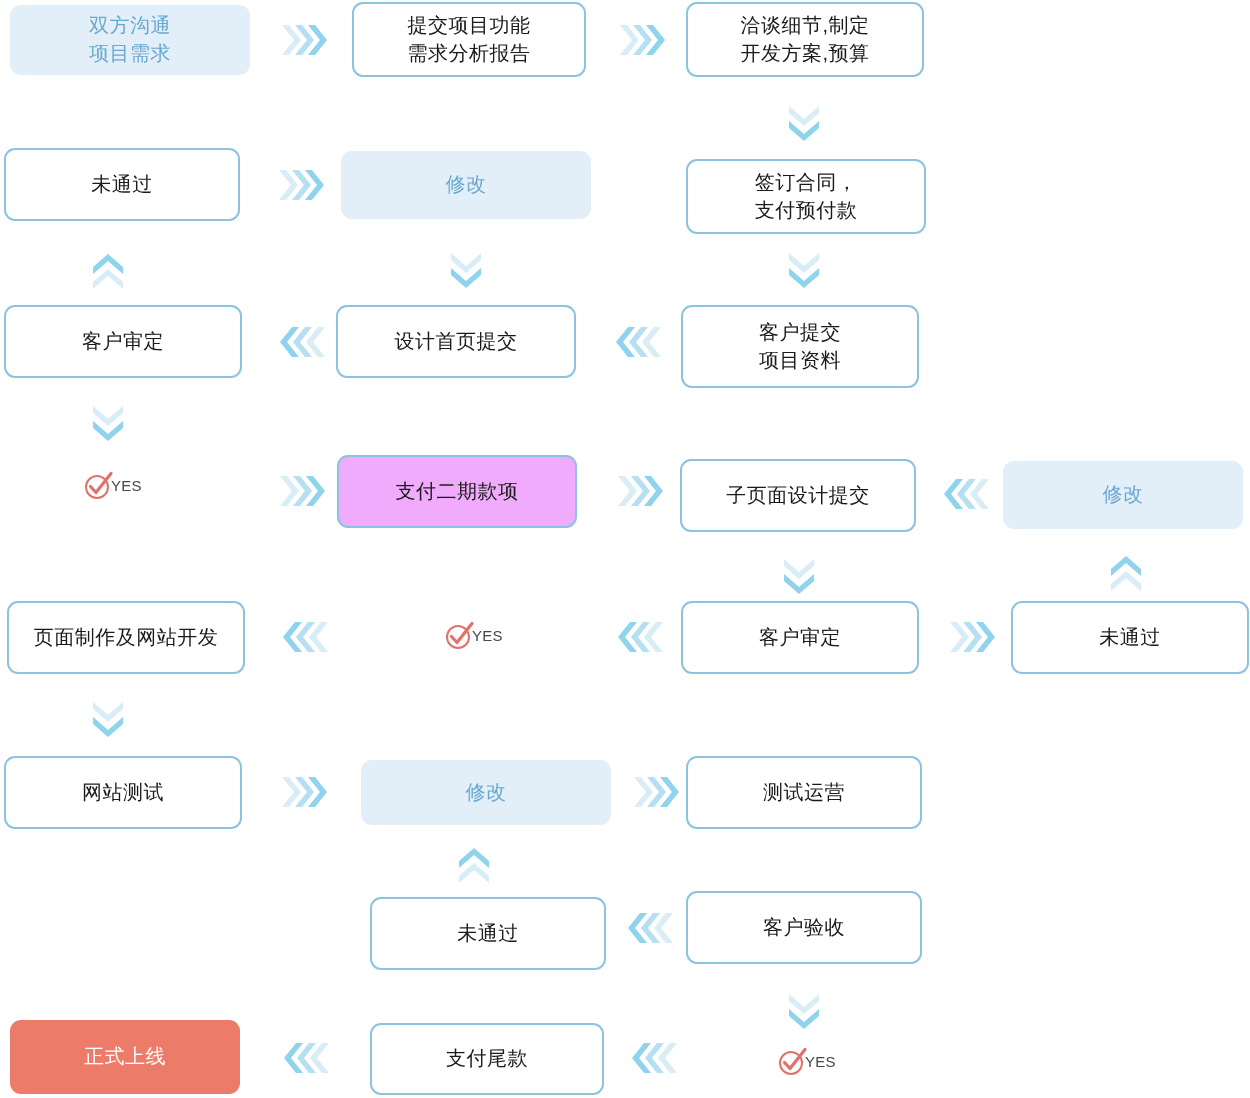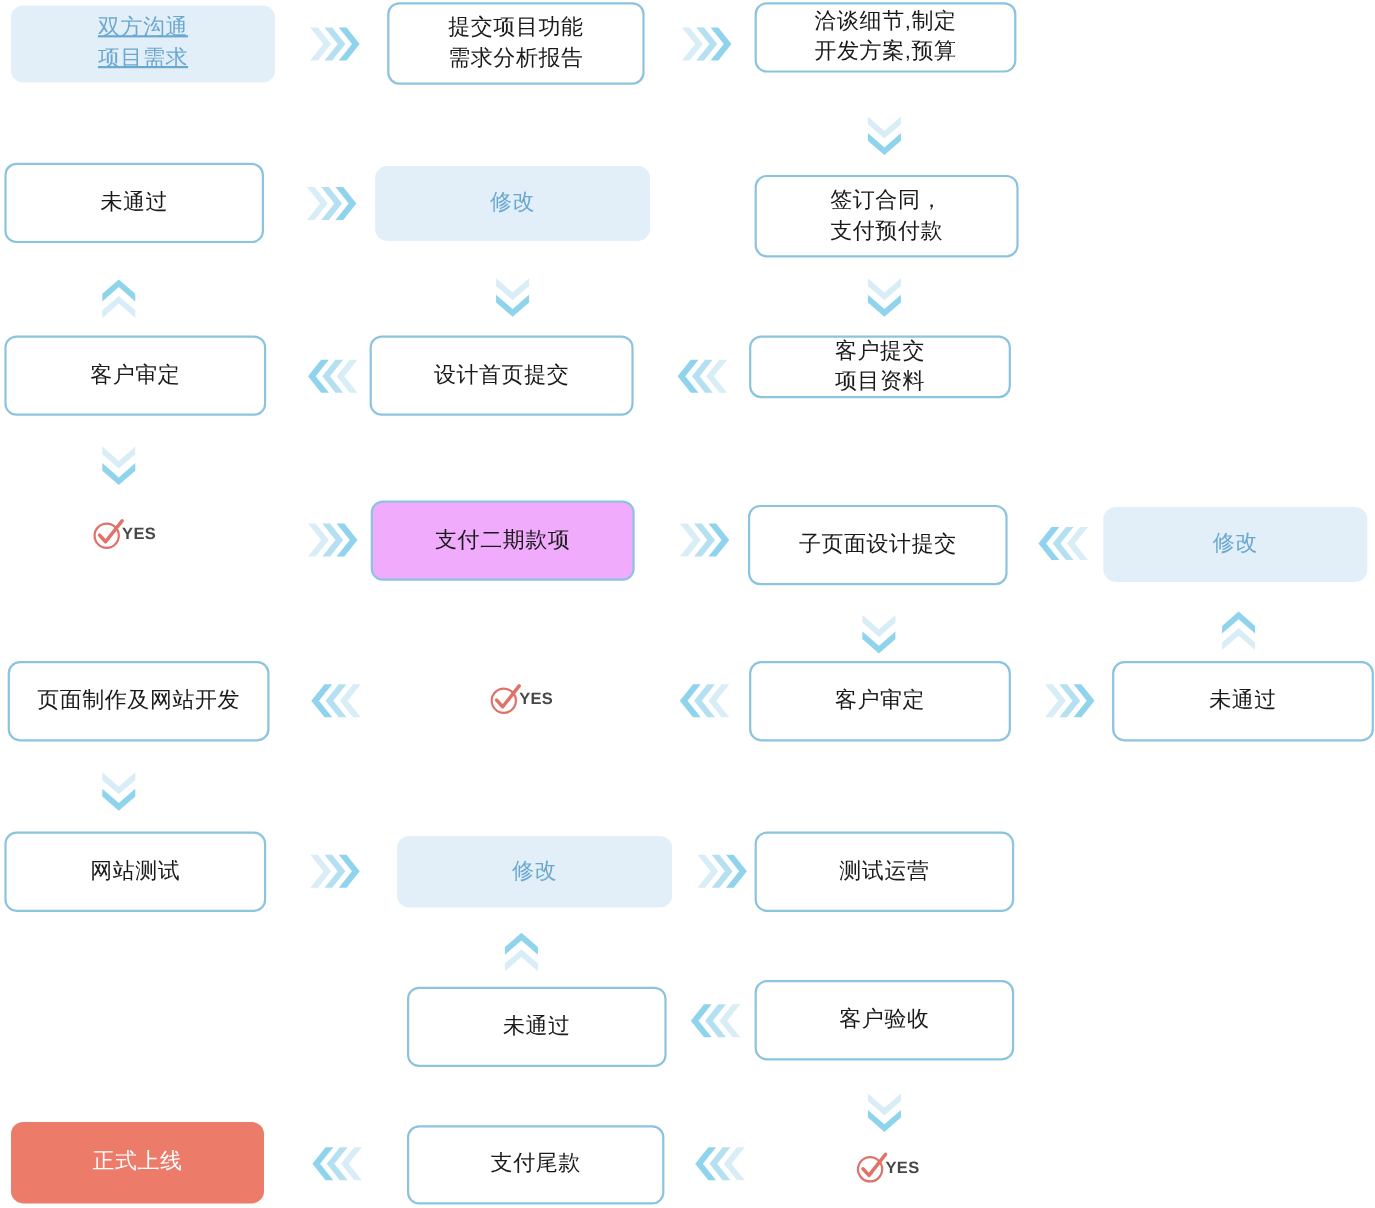--- a/index.html
+++ b/index.html
@@ -62,44 +62,44 @@
   
   .yes {
     position: absolute;
     display: flex;
     align-items: center;
     justify-content: flex-start;
   }
   .yes .yes-mark { position: relative; width: 34px; height: 34px; flex: none; }
   .yes .yes-label {
     font-size: 15px;
-    font-weight: bold;
+    font-weight: normal;
     color: #474747;
     letter-spacing: 0.3px;
     margin-left: -5px;
     font-family: "Liberation Sans", "DejaVu Sans", sans-serif;
   }
 </style>
 </head>
 <body>
 
 <div id="canvas">
-    <div class="node soft" style="left: 10px; top: 5px; width: 240px; height: 70px; background: rgb(227, 239, 248); color: rgb(106, 168, 208); text-decoration: underline;">双方沟通
+    <div class="node soft" style="left: 10px; top: 5px; width: 240px; height: 70px; background: rgb(227, 239, 248); color: rgb(106, 168, 208);">双方沟通
 项目需求</div>
     <div class="node plain" style="left: 352px; top: 2px; width: 234px; height: 75px; border-color: rgb(140, 195, 222); background: rgb(255, 255, 255); color: rgb(26, 26, 26);">提交项目功能
 需求分析报告</div>
-    <div class="node plain" style="left: 686px; top: 2px; width: 238px; height: 64px; border-color: rgb(140, 195, 222); background: rgb(255, 255, 255); color: rgb(26, 26, 26);">洽谈细节,制定
+    <div class="node plain" style="left: 686px; top: 2px; width: 238px; height: 75px; border-color: rgb(140, 195, 222); background: rgb(255, 255, 255); color: rgb(26, 26, 26);">洽谈细节,制定
 开发方案,预算</div>
     <div class="node plain" style="left: 4px; top: 148px; width: 236px; height: 73px; border-color: rgb(140, 195, 222); background: rgb(255, 255, 255); color: rgb(26, 26, 26);">未通过</div>
     <div class="node soft" style="left: 341px; top: 151px; width: 250px; height: 68px; background: rgb(227, 239, 248); color: rgb(106, 168, 208);">修改</div>
     <div class="node plain" style="left: 686px; top: 146px; width: 240px; height: 75px; border-color: rgb(140, 195, 222); background: rgb(255, 255, 255); color: rgb(26, 26, 26); margin-top: 13px;">签订合同，
 支付预付款</div>
     <div class="node plain" style="left: 4px; top: 305px; width: 238px; height: 73px; border-color: rgb(140, 195, 222); background: rgb(255, 255, 255); color: rgb(26, 26, 26);">客户审定</div>
     <div class="node plain" style="left: 336px; top: 305px; width: 240px; height: 73px; border-color: rgb(140, 195, 222); background: rgb(255, 255, 255); color: rgb(26, 26, 26);">设计首页提交</div>
-    <div class="node plain" style="left: 681px; top: 305px; width: 238px; height: 57px; border-color: rgb(140, 195, 222); background: rgb(255, 255, 255); color: rgb(26, 26, 26);">客户提交
+    <div class="node plain" style="left: 681px; top: 305px; width: 238px; height: 83px; border-color: rgb(140, 195, 222); background: rgb(255, 255, 255); color: rgb(26, 26, 26);">客户提交
 项目资料</div>
     <div class="node plain" style="left: 337px; top: 455px; width: 240px; height: 73px; border-color: rgb(140, 195, 222); background: #f0abfc; color: rgb(26, 26, 26);">支付二期款项</div>
     <div class="node plain" style="left: 680px; top: 459px; width: 236px; height: 73px; border-color: rgb(140, 195, 222); background: rgb(255, 255, 255); color: rgb(26, 26, 26); text-align: right;">子页面设计提交</div>
     <div class="node soft" style="left: 1003px; top: 461px; width: 240px; height: 68px; background: rgb(227, 239, 248); color: rgb(106, 168, 208);">修改</div>
     <div class="node plain" style="left: 7px; top: 601px; width: 238px; height: 73px; border-color: rgb(140, 195, 222); background: rgb(255, 255, 255); color: rgb(26, 26, 26);">页面制作及网站开发</div>
     <div class="node plain" style="left: 681px; top: 601px; width: 238px; height: 73px; border-color: rgb(140, 195, 222); background: rgb(255, 255, 255); color: rgb(26, 26, 26);">客户审定</div>
     <div class="node plain" style="left: 1011px; top: 601px; width: 238px; height: 73px; border-color: rgb(140, 195, 222); background: rgb(255, 255, 255); color: rgb(26, 26, 26);">未通过</div>
     <div class="node plain" style="left: 4px; top: 756px; width: 238px; height: 73px; border-color: rgb(140, 195, 222); background: rgb(255, 255, 255); color: rgb(26, 26, 26);">网站测试</div>
     <div class="node soft" style="left: 361px; top: 760px; width: 250px; height: 65px; background: rgb(227, 239, 248); color: rgb(106, 168, 208);">修改</div>
     <div class="node plain" style="left: 686px; top: 756px; width: 236px; height: 73px; border-color: rgb(140, 195, 222); background: rgb(255, 255, 255); color: rgb(26, 26, 26);">测试运营</div>

